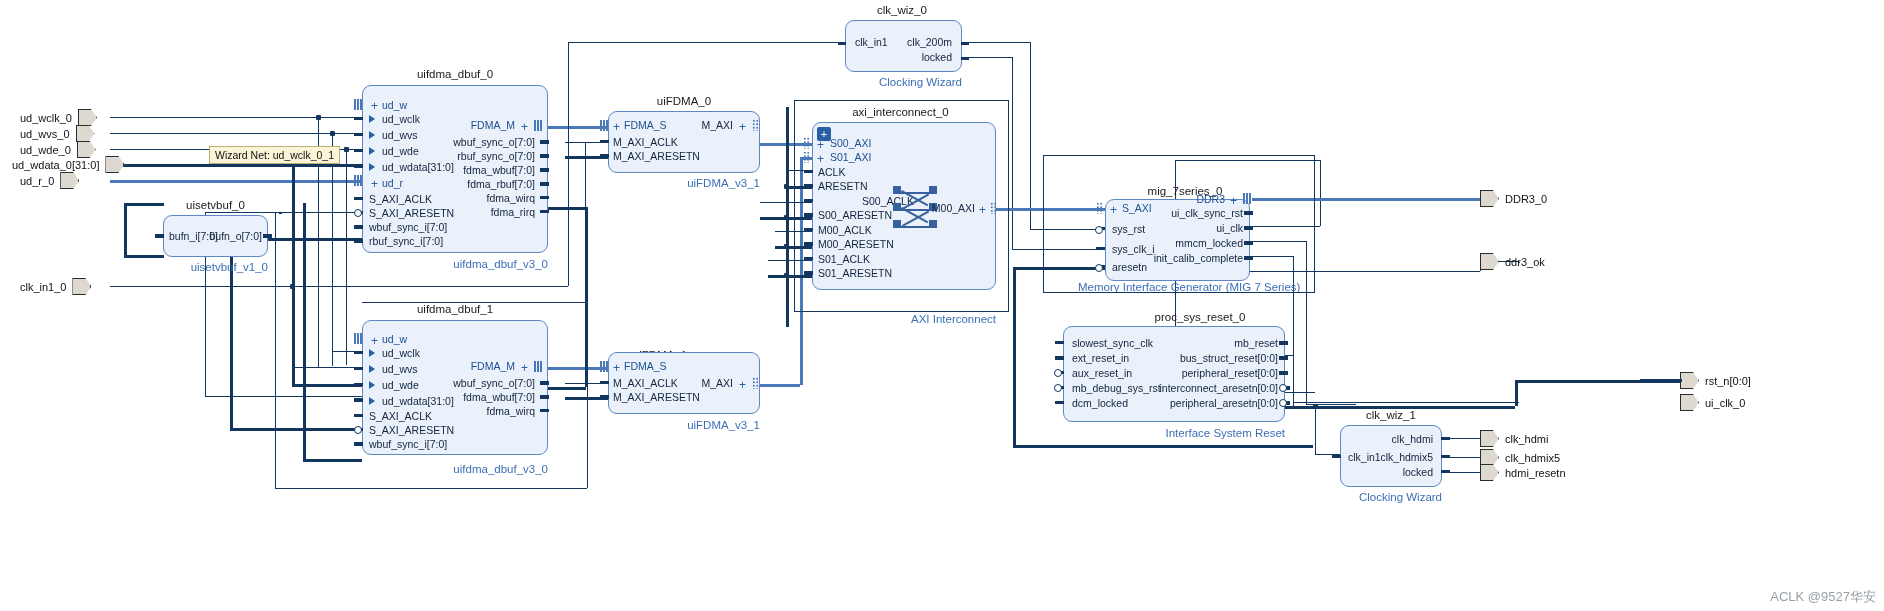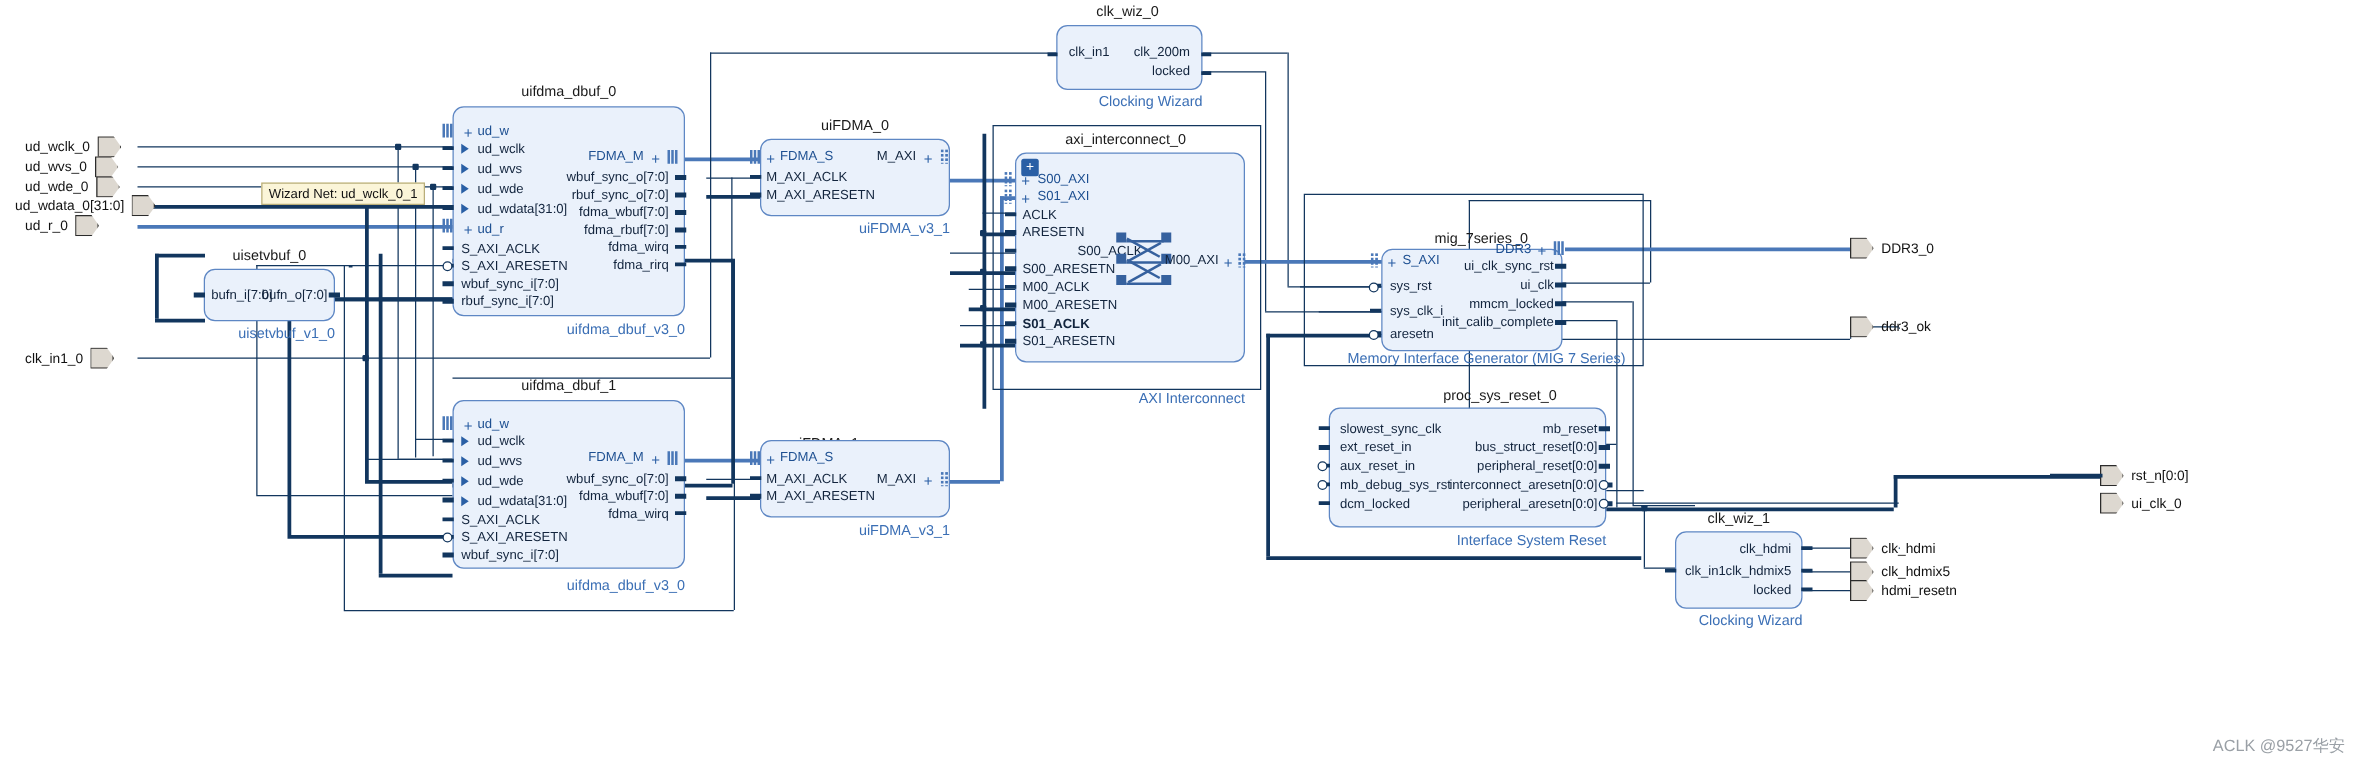--- a/index.html
+++ b/index.html
@@ -381,21 +381,21 @@
   <div class="pin l" style="left:818px;top:181px;">ARESETN</div>
   <div class="stub" style="left:804px;top:184px;width:9px;height:4px;"></div>
   <div class="pin l" style="left:818px;top:196px;margin-left:44px;">S00_ACLK</div>
   <div class="stub" style="left:804px;top:199px;width:9px;"></div>
   <div class="pin l" style="left:818px;top:210px;">S00_ARESETN</div>
   <div class="stub" style="left:804px;top:213px;width:9px;height:4px;"></div>
   <div class="pin l" style="left:818px;top:225px;">M00_ACLK</div>
   <div class="stub" style="left:804px;top:228px;width:9px;"></div>
   <div class="pin l" style="left:818px;top:239px;">M00_ARESETN</div>
   <div class="stub" style="left:804px;top:242px;width:9px;height:4px;"></div>
-  <div class="pin l" style="left:818px;top:254px;font-weight:bold;">S01_ACLK</div>
+  <div class="pin l" style="left:818px;top:254px;">S01_ACLK</div>
   <div class="stub" style="left:804px;top:257px;width:9px;"></div>
   <div class="pin l" style="left:818px;top:268px;">S01_ARESETN</div>
   <div class="stub" style="left:804px;top:271px;width:9px;height:4px;"></div>
 
   <div class="xbar" style="left:893px;top:186px;width:44px;height:44px;">
     <s style="left:0;top:0;"></s>
       <s style="left:36px;top:0;"></s>
     <s style="left:0;top:17px;"></s>
       <s style="left:36px;top:17px;"></s>
     <s style="left:0;top:34px;"></s>

